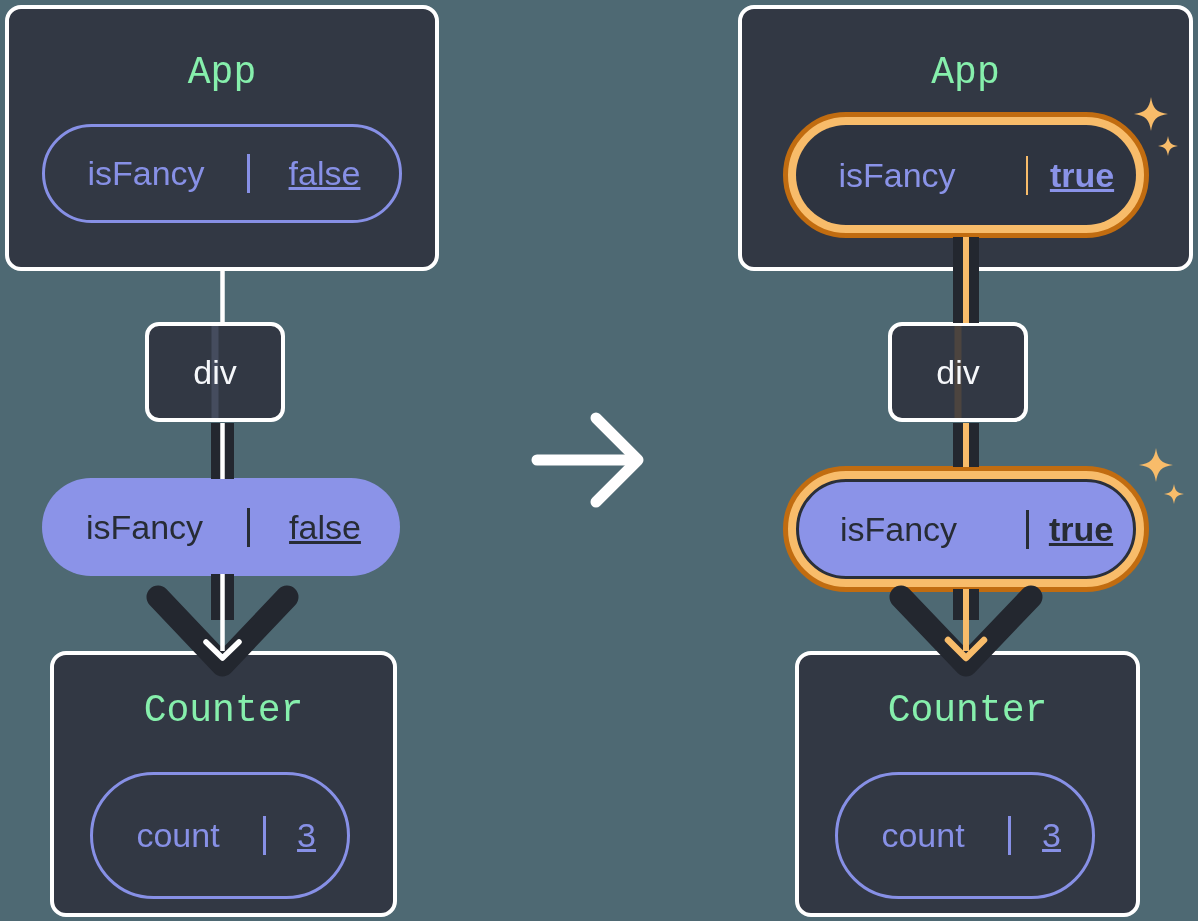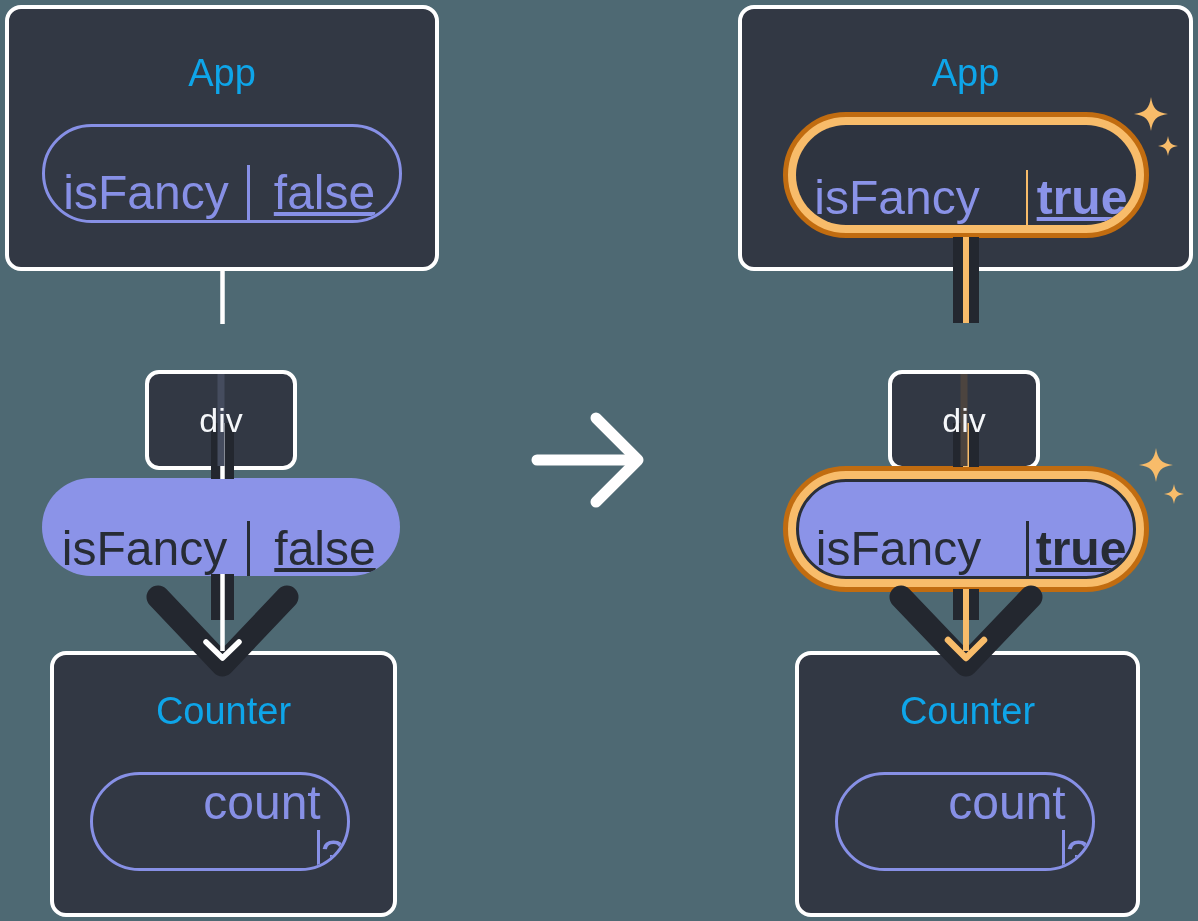--- a/index.html
+++ b/index.html
@@ -8,65 +8,65 @@
     background:#4e6973;
     font-family:"Liberation Sans", sans-serif;
   }
   
   .card {
     position:absolute; box-sizing:border-box;
     background:#323844; border:4px solid #ffffff; border-radius:16px;
   }
   .card.app-left    { left:5px;   top:5px;   width:434px; height:266px; }
   .card.app-right   { left:738px; top:5px;   width:455px; height:266px; }
-  .card.div-box     { width:152px; height:100px; border-radius:14px; display:flex; align-items:center; justify-content:center;margin-top:48px; }
+  .card.div-box     { width:140px; height:100px; border-radius:14px; display:flex; align-items:center; justify-content:center; }
   .card.div-left    { left:145px; top:322px; }
   .card.div-right   { left:888px; top:322px; }
   .card.counter-left  { left:50px;  top:651px; width:347px; height:266px; }
   .card.counter-right { left:795px; top:651px; width:345px; height:266px; }
 
   .card-title {
     position:absolute; left:0; right:0; text-align:center;
-    color:#0ea5e9; font-size:38px; line-height:44px; font-weight:400;
+    color:#86efac; font-size:38px; line-height:44px; font-weight:400;font-family:Liberation Mono, monospace;
   }
   .app-left .card-title, .app-right .card-title { top:42px; }
   .counter-left .card-title, .counter-right .card-title { top:34px; }
 
   .div-label { color:#f5f7fa; font-size:34px; position:relative; z-index:2; }
   .through {
     position:absolute; left:50%; transform:translateX(-50%);
     top:0; bottom:0; width:7px; z-index:1;
   }
   .through.grey  { background:#454c5e; }
   .through.brown { background:#4c443f; }
 
   
   .pill {
-    position:absolute; box-sizing:border-box; display:flex; align-items:flex-end;
-    border-radius:999px; font-size:48px; overflow:hidden;
+    position:absolute; box-sizing:border-box; display:flex; align-items:center;
+    border-radius:999px; font-size:34px; overflow:hidden;
   }
   .pill .cell { display:flex; align-items:center; justify-content:center; }
   .pill .val  { flex:1; border-left:3px solid transparent;text-decoration:underline; }
 
   .pill.outlined { border:3px solid #8790e6; color:#8790e6; background:transparent; }
   .pill.outlined .val { border-left-color:#8790e6; }
 
   .pill.filled { background:#8b93e8; color:#272c35; }
   .pill.filled .val { border-left-color:#272c35; }
 
   
   .app-state-pill { left:33px; top:115px; width:360px; height:99px; }
   .app-state-pill .key { width:202px; }
 
   
   .prop-pill-left { left:42px; top:478px; width:358px; height:98px; }
   .prop-pill-left .key { width:205px; }
 
   
-  .count-pill { left:36px; top:117px; width:260px; height:99px;flex-direction:column; }
+  .count-pill { left:36px; top:117px; width:260px; height:127px; }
   .count-pill .key { width:170px; }
 
   
   .ring {
     position:absolute; box-sizing:border-box; border-radius:999px;
     border:5px solid #c16c10; background:#f8bc6a; padding:8px;
   }
   .ring-app { left:41px; top:103px; width:366px; height:126px; }
   .ring-prop { left:783px; top:466px; width:366px; height:126px; }
   .ring .pill { position:relative; left:0; top:0; width:100%; height:100%; }

